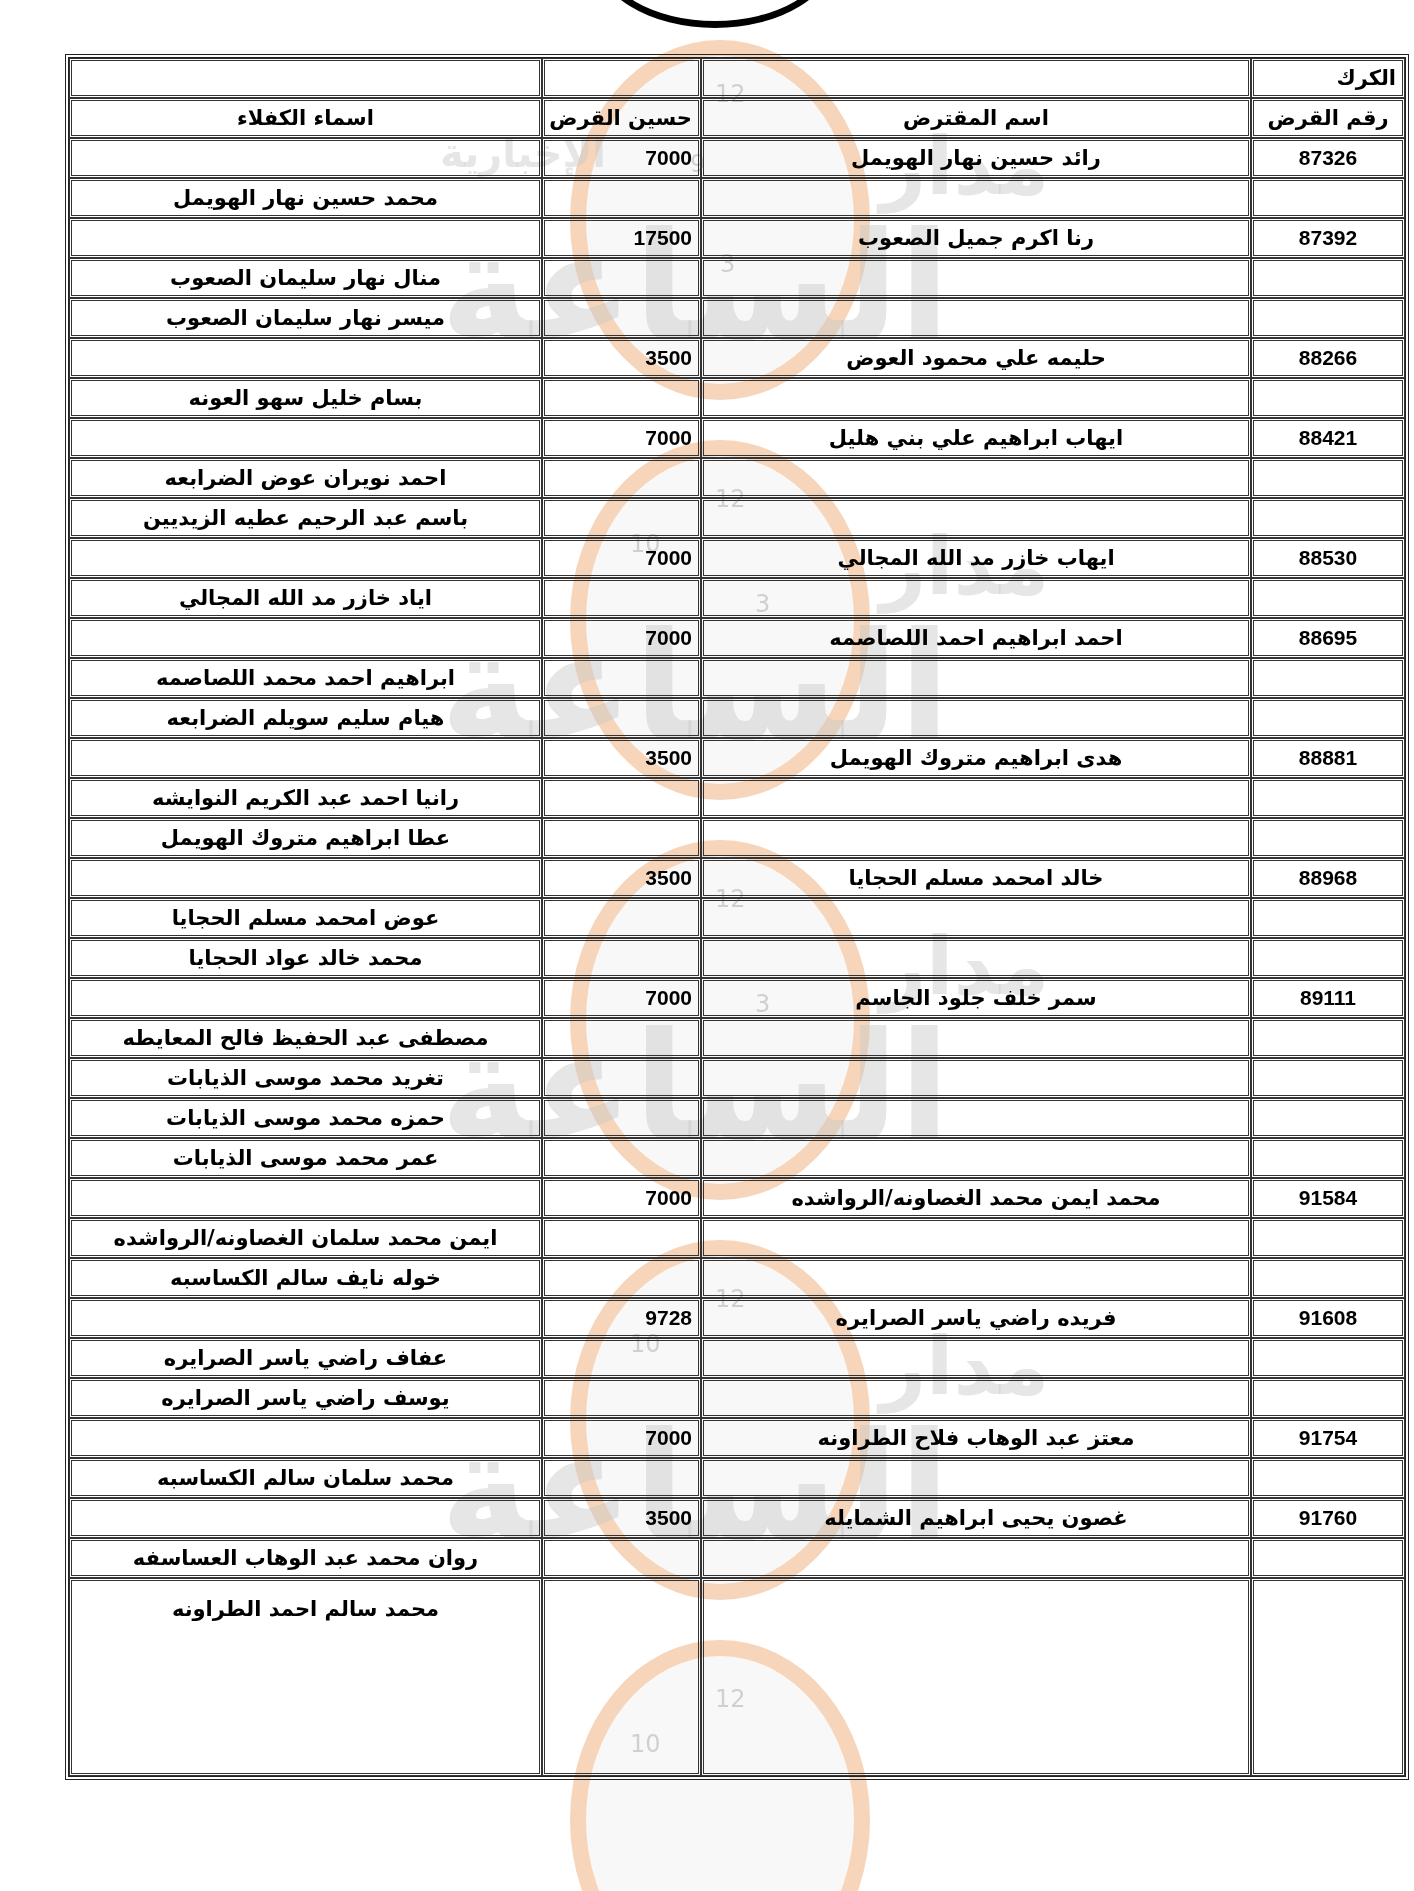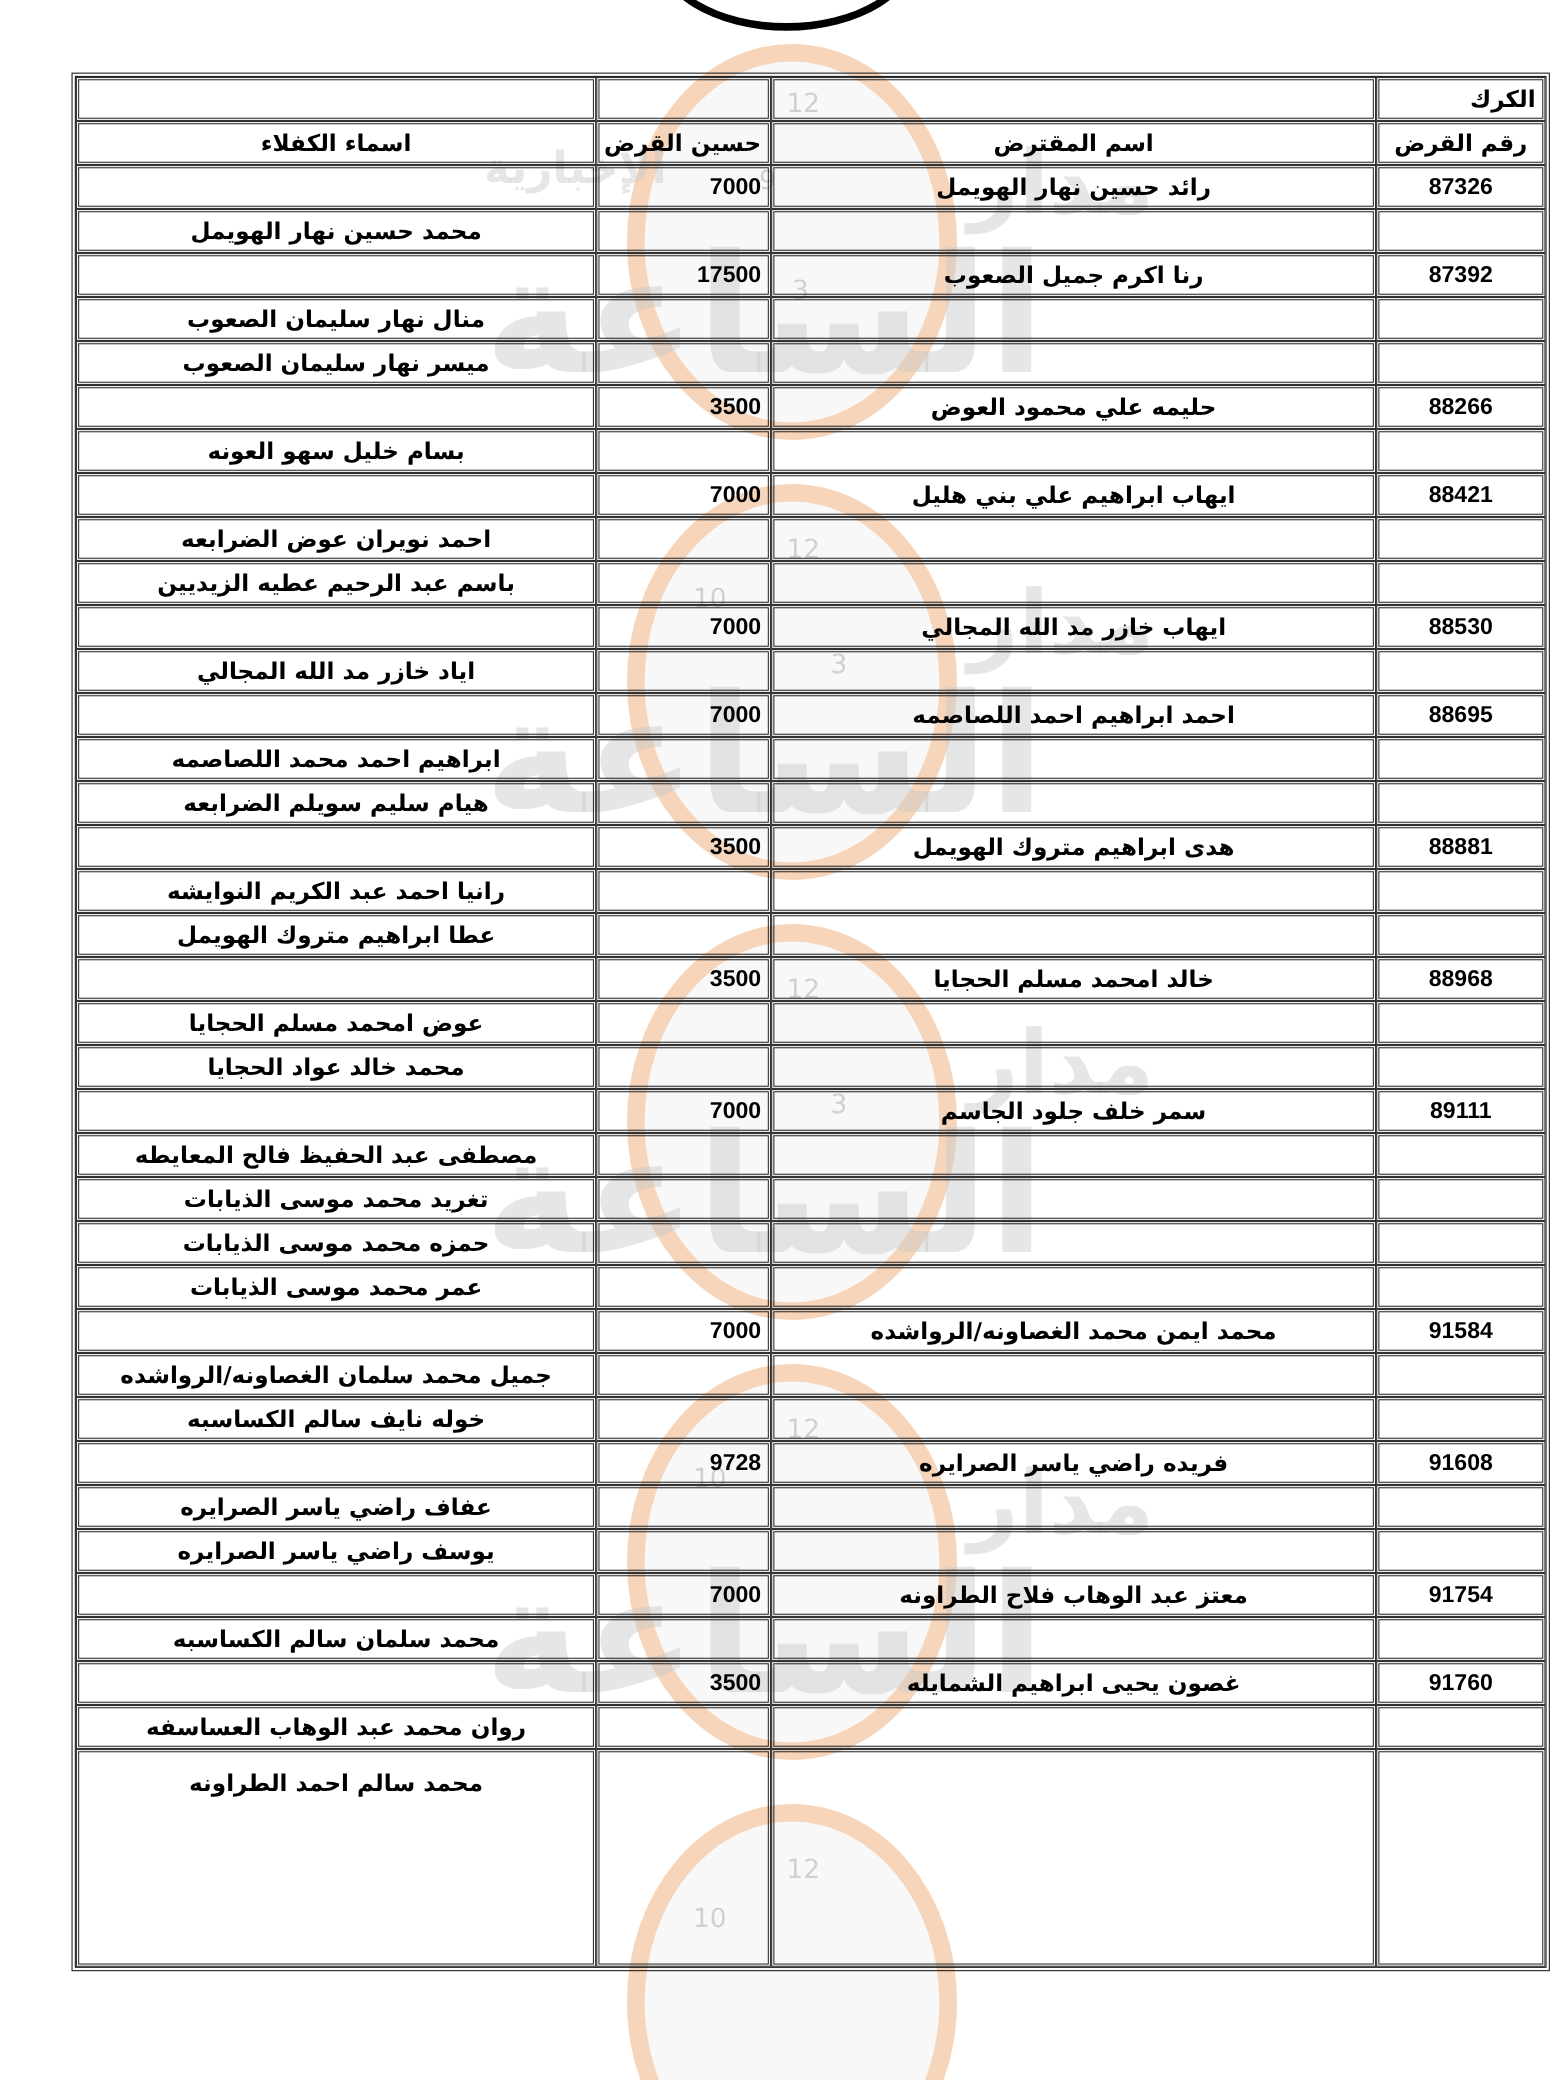--- a/index.html
+++ b/index.html
@@ -2,21 +2,21 @@
 <html><head>
 <meta charset="utf-8">
 <style>
   html, body { margin:0; padding:0; background:#ffffff; }
   body { width:1414px; height:1891px; position:relative; overflow:hidden; font-family:"DejaVu Sans", sans-serif; }
   .logo-arc { position:absolute; left:595px; top:-120px; width:240px; height:148px; border:7px solid #000; border-radius:50%; box-sizing:border-box; }
   .watermark { position:absolute; pointer-events:none; z-index:0; }
   .wm-ring { position:absolute; width:300px; height:360px; border-radius:50%; border:16px solid rgba(245,170,110,0.45); box-sizing:border-box; background:rgba(235,235,235,0.35); }
   .wm-num { position:absolute; color:rgba(160,160,160,0.45); font-size:24px; font-family:"DejaVu Sans", sans-serif; }
   .wm-big { position:absolute; color:rgba(200,200,200,0.45); font-weight:bold; font-family:"DejaVu Sans", sans-serif; }
-  table.loans { position:absolute; left:65px; top:66px; width:1336px; border-collapse:separate; border-spacing:0; border:4px double #222; z-index:1; table-layout:fixed; }
+  table.loans { position:absolute; left:65px; top:54px; width:1336px; border-collapse:separate; border-spacing:0; border:4px double #222; z-index:1; table-layout:fixed; }
   table.loans td { border:3px double #333; height:34px; padding:0 6px; font-weight:bold; font-size:21px; color:#000; background:transparent; vertical-align:middle; white-space:nowrap; overflow:hidden; }
   td.c-num { text-align:center; font-family:"Liberation Sans", sans-serif; font-size:24px; }
   td.c-amt { text-align:right; padding-right:46px; font-family:"Liberation Sans", sans-serif; font-size:24px; }
   td.c-name { text-align:center; direction:rtl; padding-left:70px; }
   td.c-guar { text-align:center; direction:rtl; padding-right:110px; }
   td.hdr { direction:rtl; text-align:center; font-size:21px; }
   td.region { direction:rtl; text-align:right; padding-right:22px; font-size:22px; }
   tr.last td { height:176px; vertical-align:top; padding-top:16px; }
 </style>
 </head>
@@ -245,21 +245,21 @@
         <td class="c-name"></td>
         <td class="c-num"></td>
       </tr>
       <tr>
         <td class="c-guar"></td>
         <td class="c-amt">7000</td>
         <td class="c-name">محمد ايمن محمد الغصاونه/الرواشده</td>
         <td class="c-num">91584</td>
       </tr>
       <tr>
-        <td class="c-guar">جميل محمد سلمان الغصاونه/الرواشده</td>
+        <td class="c-guar">ايمن محمد سلمان الغصاونه/الرواشده</td>
         <td class="c-amt"></td>
         <td class="c-name"></td>
         <td class="c-num"></td>
       </tr>
       <tr>
         <td class="c-guar">خوله نايف سالم الكساسبه</td>
         <td class="c-amt"></td>
         <td class="c-name"></td>
         <td class="c-num"></td>
       </tr>

